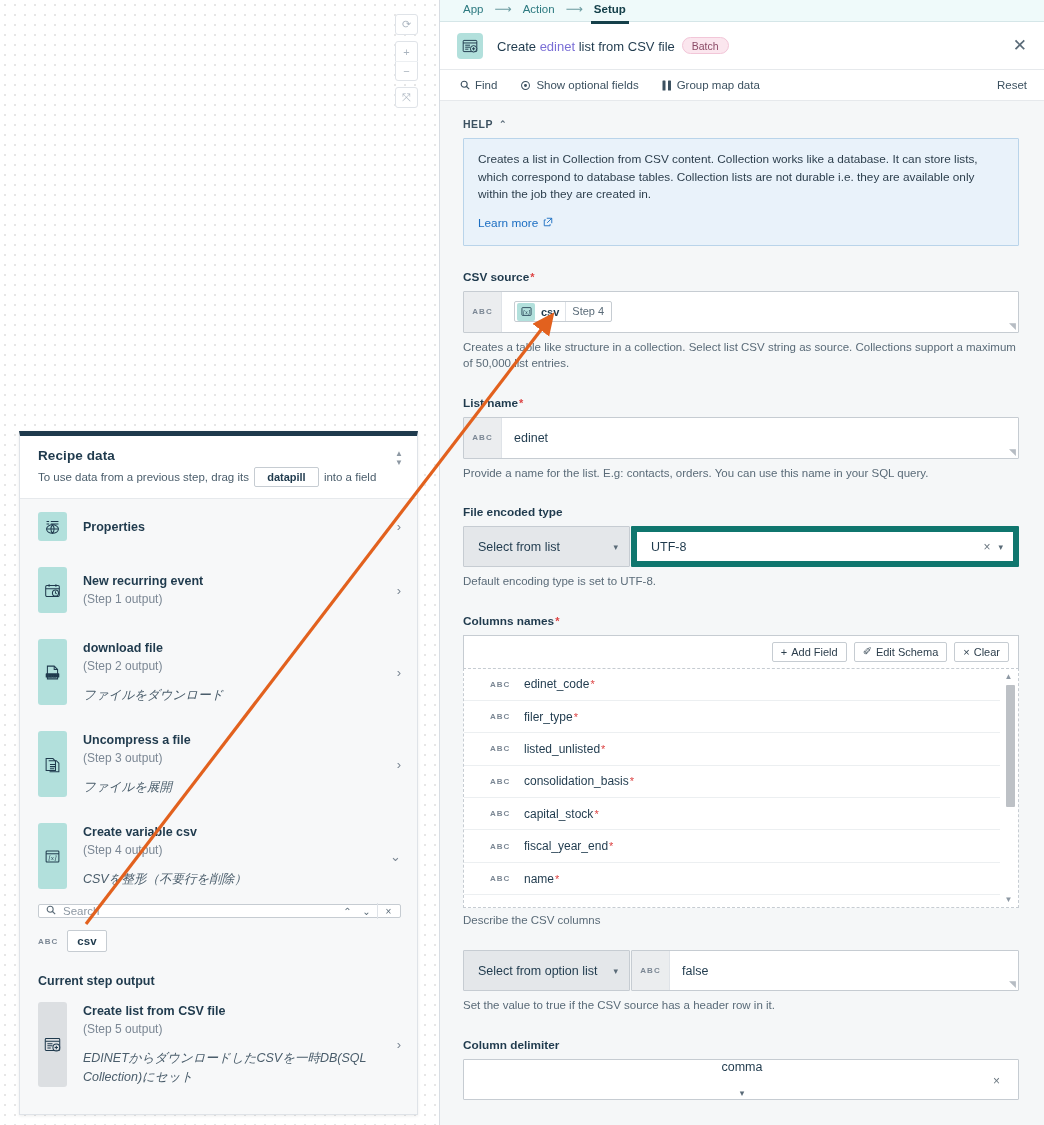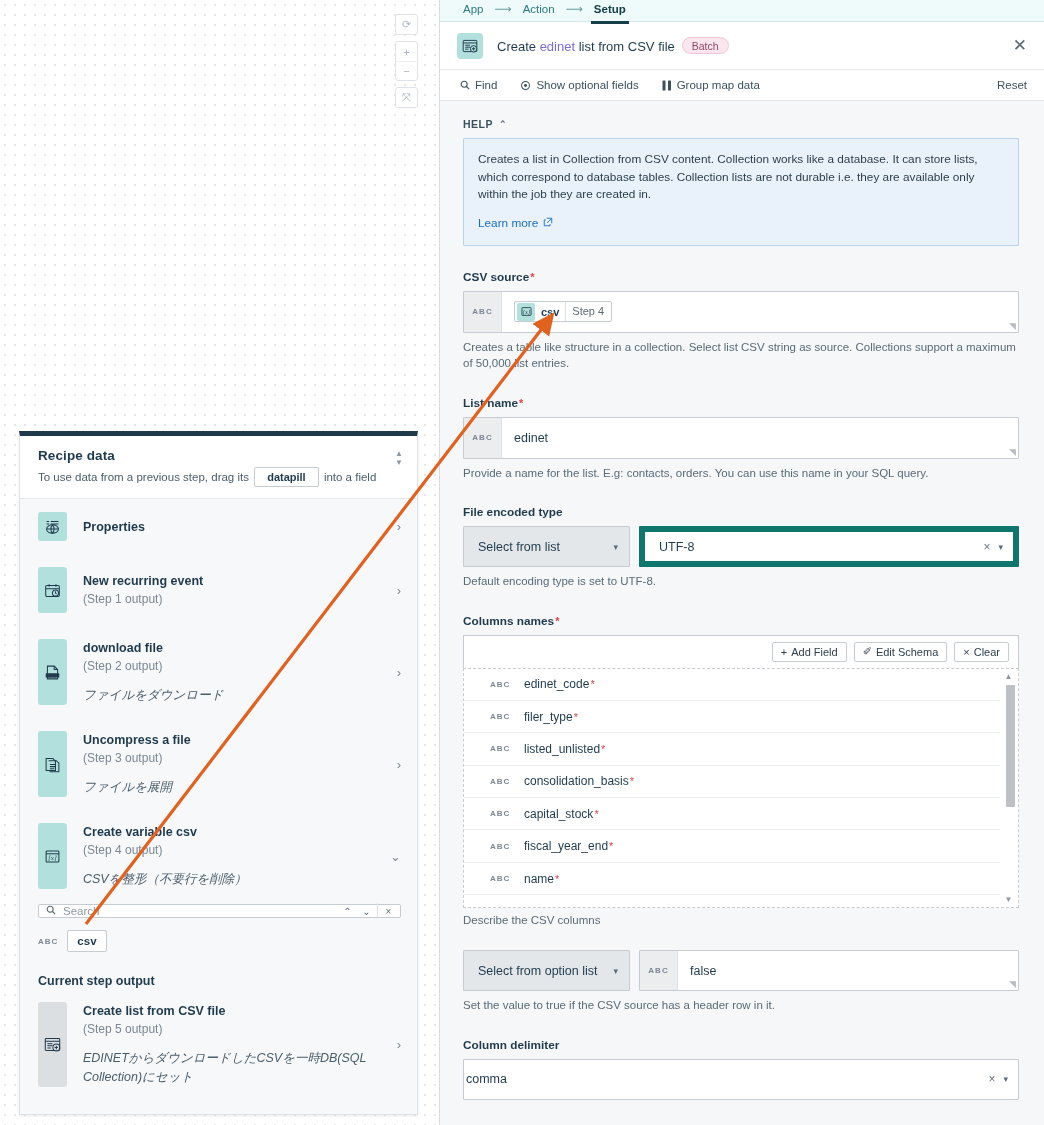--- a/index.html
+++ b/index.html
@@ -175,38 +175,38 @@
     display:inline-flex; align-items:center; border:1px solid #c6ccd2; background:#fff;
     border-radius:2px; height:21px; overflow:hidden;
   }
   .pill-chip .pic {
     width:18px; height:18px; margin:0 0 0 2px; background:#b2e0dc; border-radius:2px;
     display:flex; align-items:center; justify-content:center; font-size:8px; color:#1f3a4d;
   }
   .pill-chip .pname { font-size:11px; font-weight:bold; color:#1f3a4d; padding:0 6px;}
   .pill-chip .pstep { font-size:11px; color:#5a6b78; padding:0 7px 0 6px; border-left:1px solid #dfe3e8; line-height:19px;}
 
-  .sel-row { display:flex; gap:9px; }
+  .sel-row { display:flex; gap:1px; }
   .sel-btn {
     background:#e4e7ea; border:1px solid #c6ccd2; border-radius:1px;
     height:41px; width:167px; flex:0 0 167px; display:flex; align-items:center;
     padding:0 11px 0 14px; font-size:12.5px; color:#1f3a4d; cursor:pointer;
   }
   .sel-btn .cv { margin-left:auto; color:#5a6b78; font-size:9px;}
   .sel-val {
     flex:1 1 auto; background:#fff; border:6px solid #0f766e; border-radius:1px;
     height:41px; display:flex; align-items:center; padding:0 10px 0 14px;
     font-size:12.5px; color:#1f3a4d;
   }
   .sel-val .clr { margin-left:auto; color:#6b7780; font-size:12px; cursor:pointer; padding:0 8px;}
   .sel-val .cv { color:#5a6b78; font-size:9px; cursor:pointer;}
   .sel-single {
     background:#fff; border:1px solid #c6ccd2; border-radius:1px;
-    height:41px; display:flex; align-items:center; padding:0 10px 0 2px;
-    font-size:12.5px; color:#1f3a4d;
+    height:41px; display:flex; align-items:center; padding:0 10px 0 12px;
+    font-size:12.5px; color:#1f3a4d;flex-direction:column;
   }
 
   
   .schema-tools {
     background:#fff; border:1px solid #c6ccd2; border-bottom:0;
     height:33px; display:flex; align-items:center; justify-content:flex-end;
     padding:0 9px; gap:7px;
   }
   .s-btn {
     border:1px solid #c6ccd2; background:#fff; border-radius:2px;

